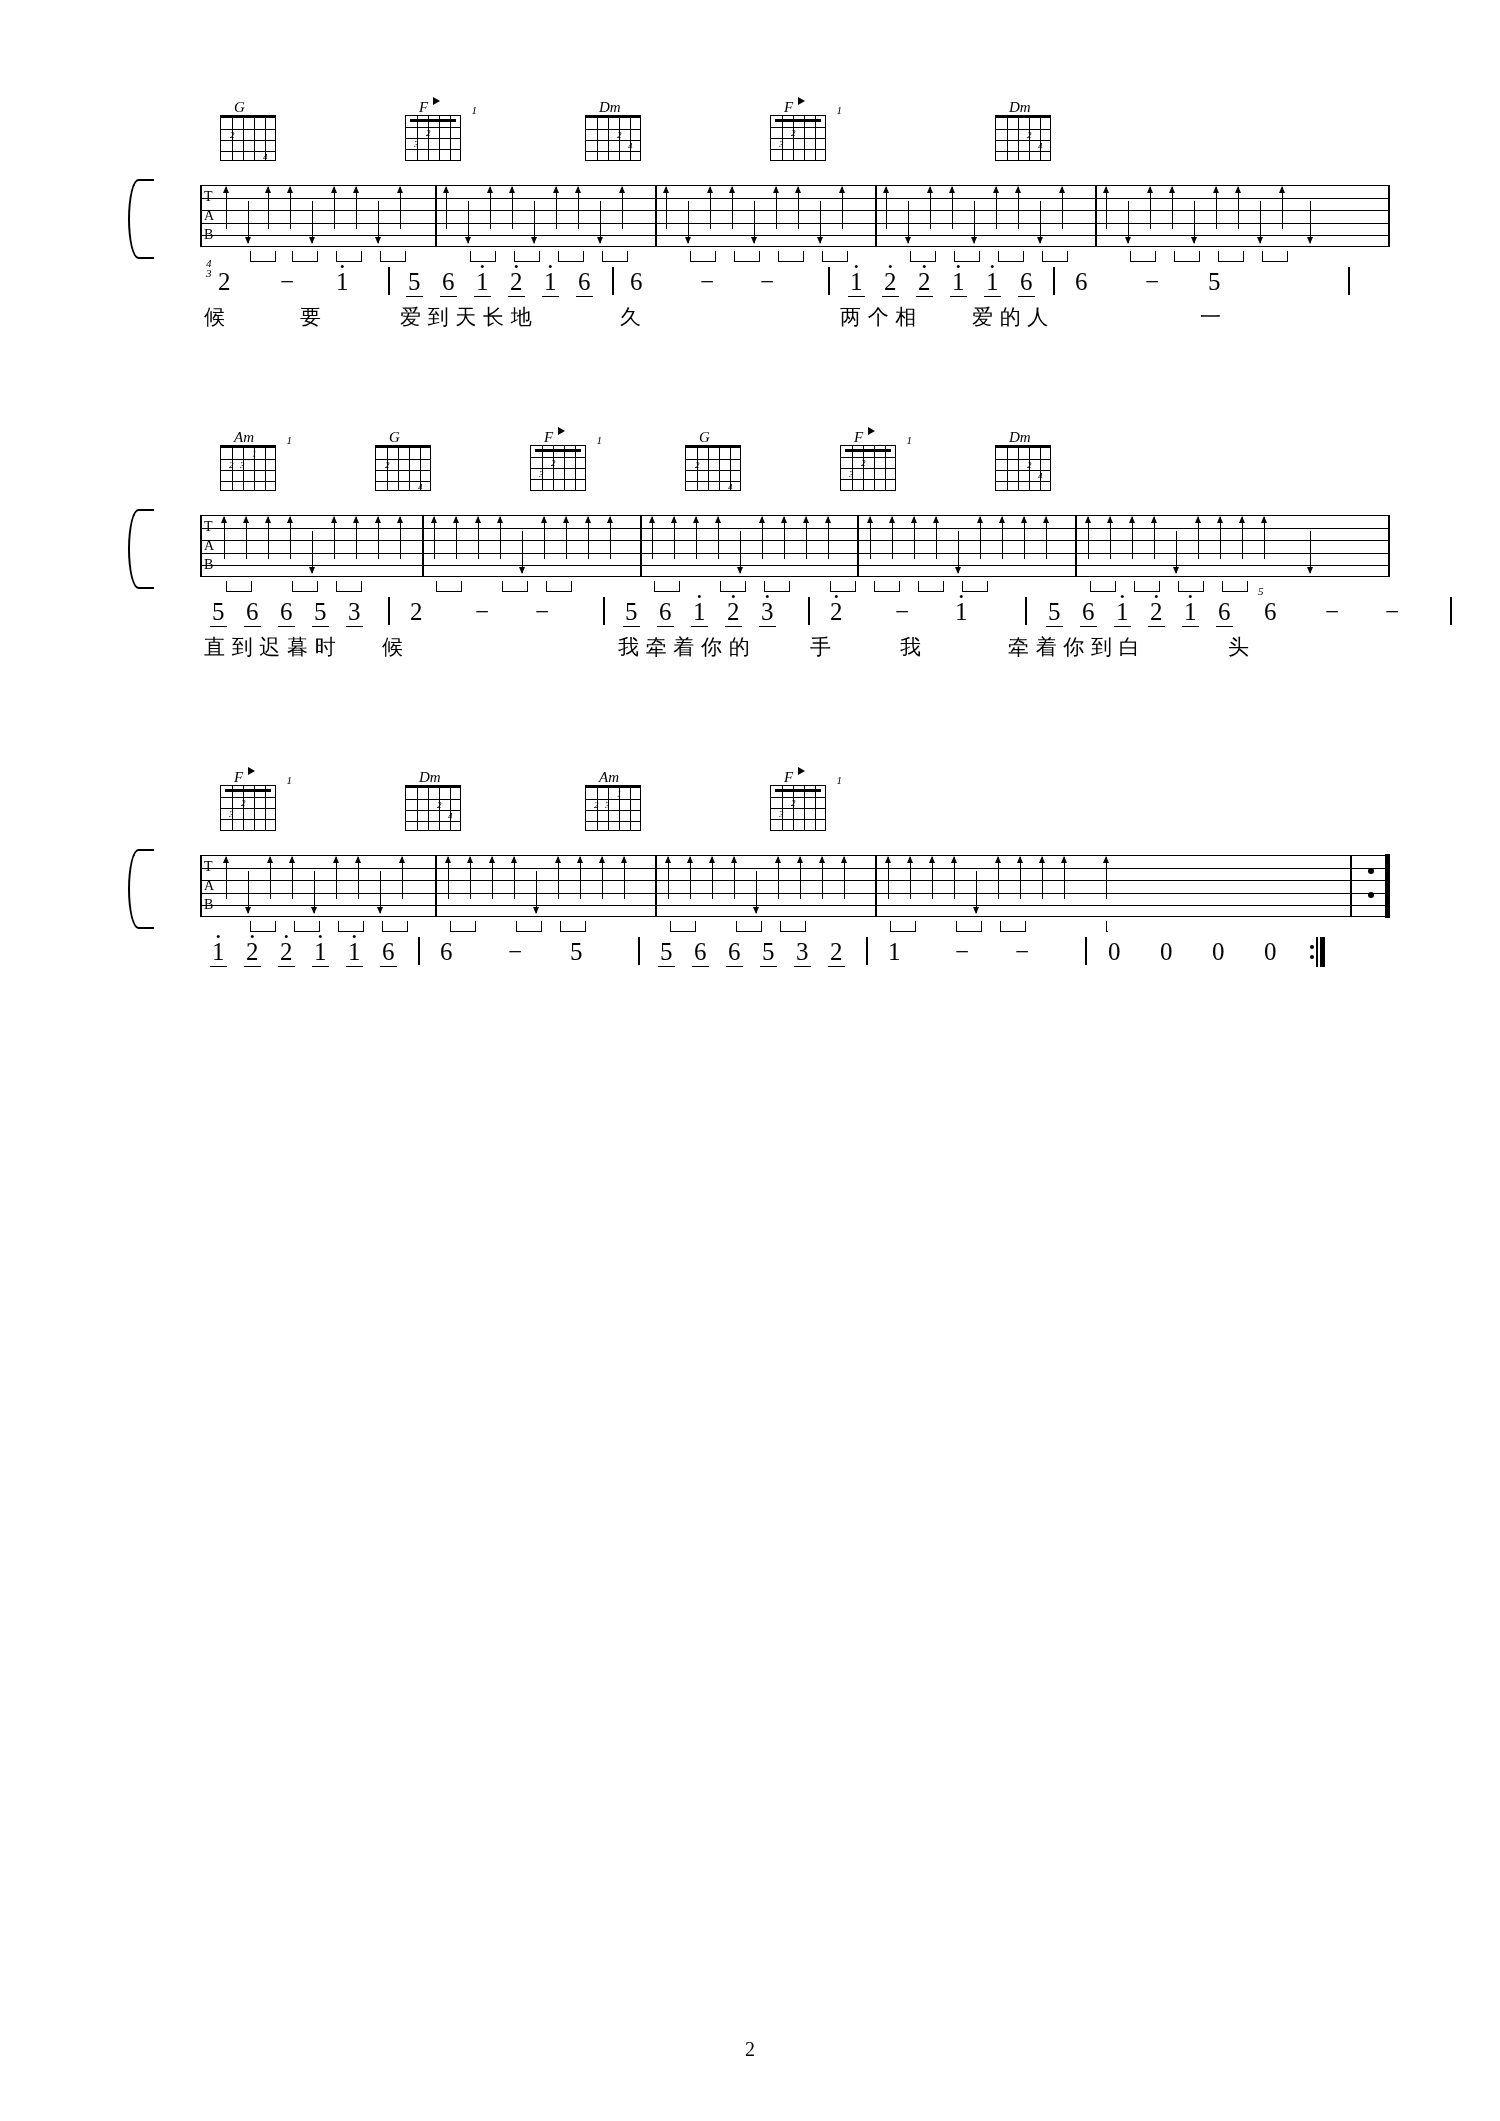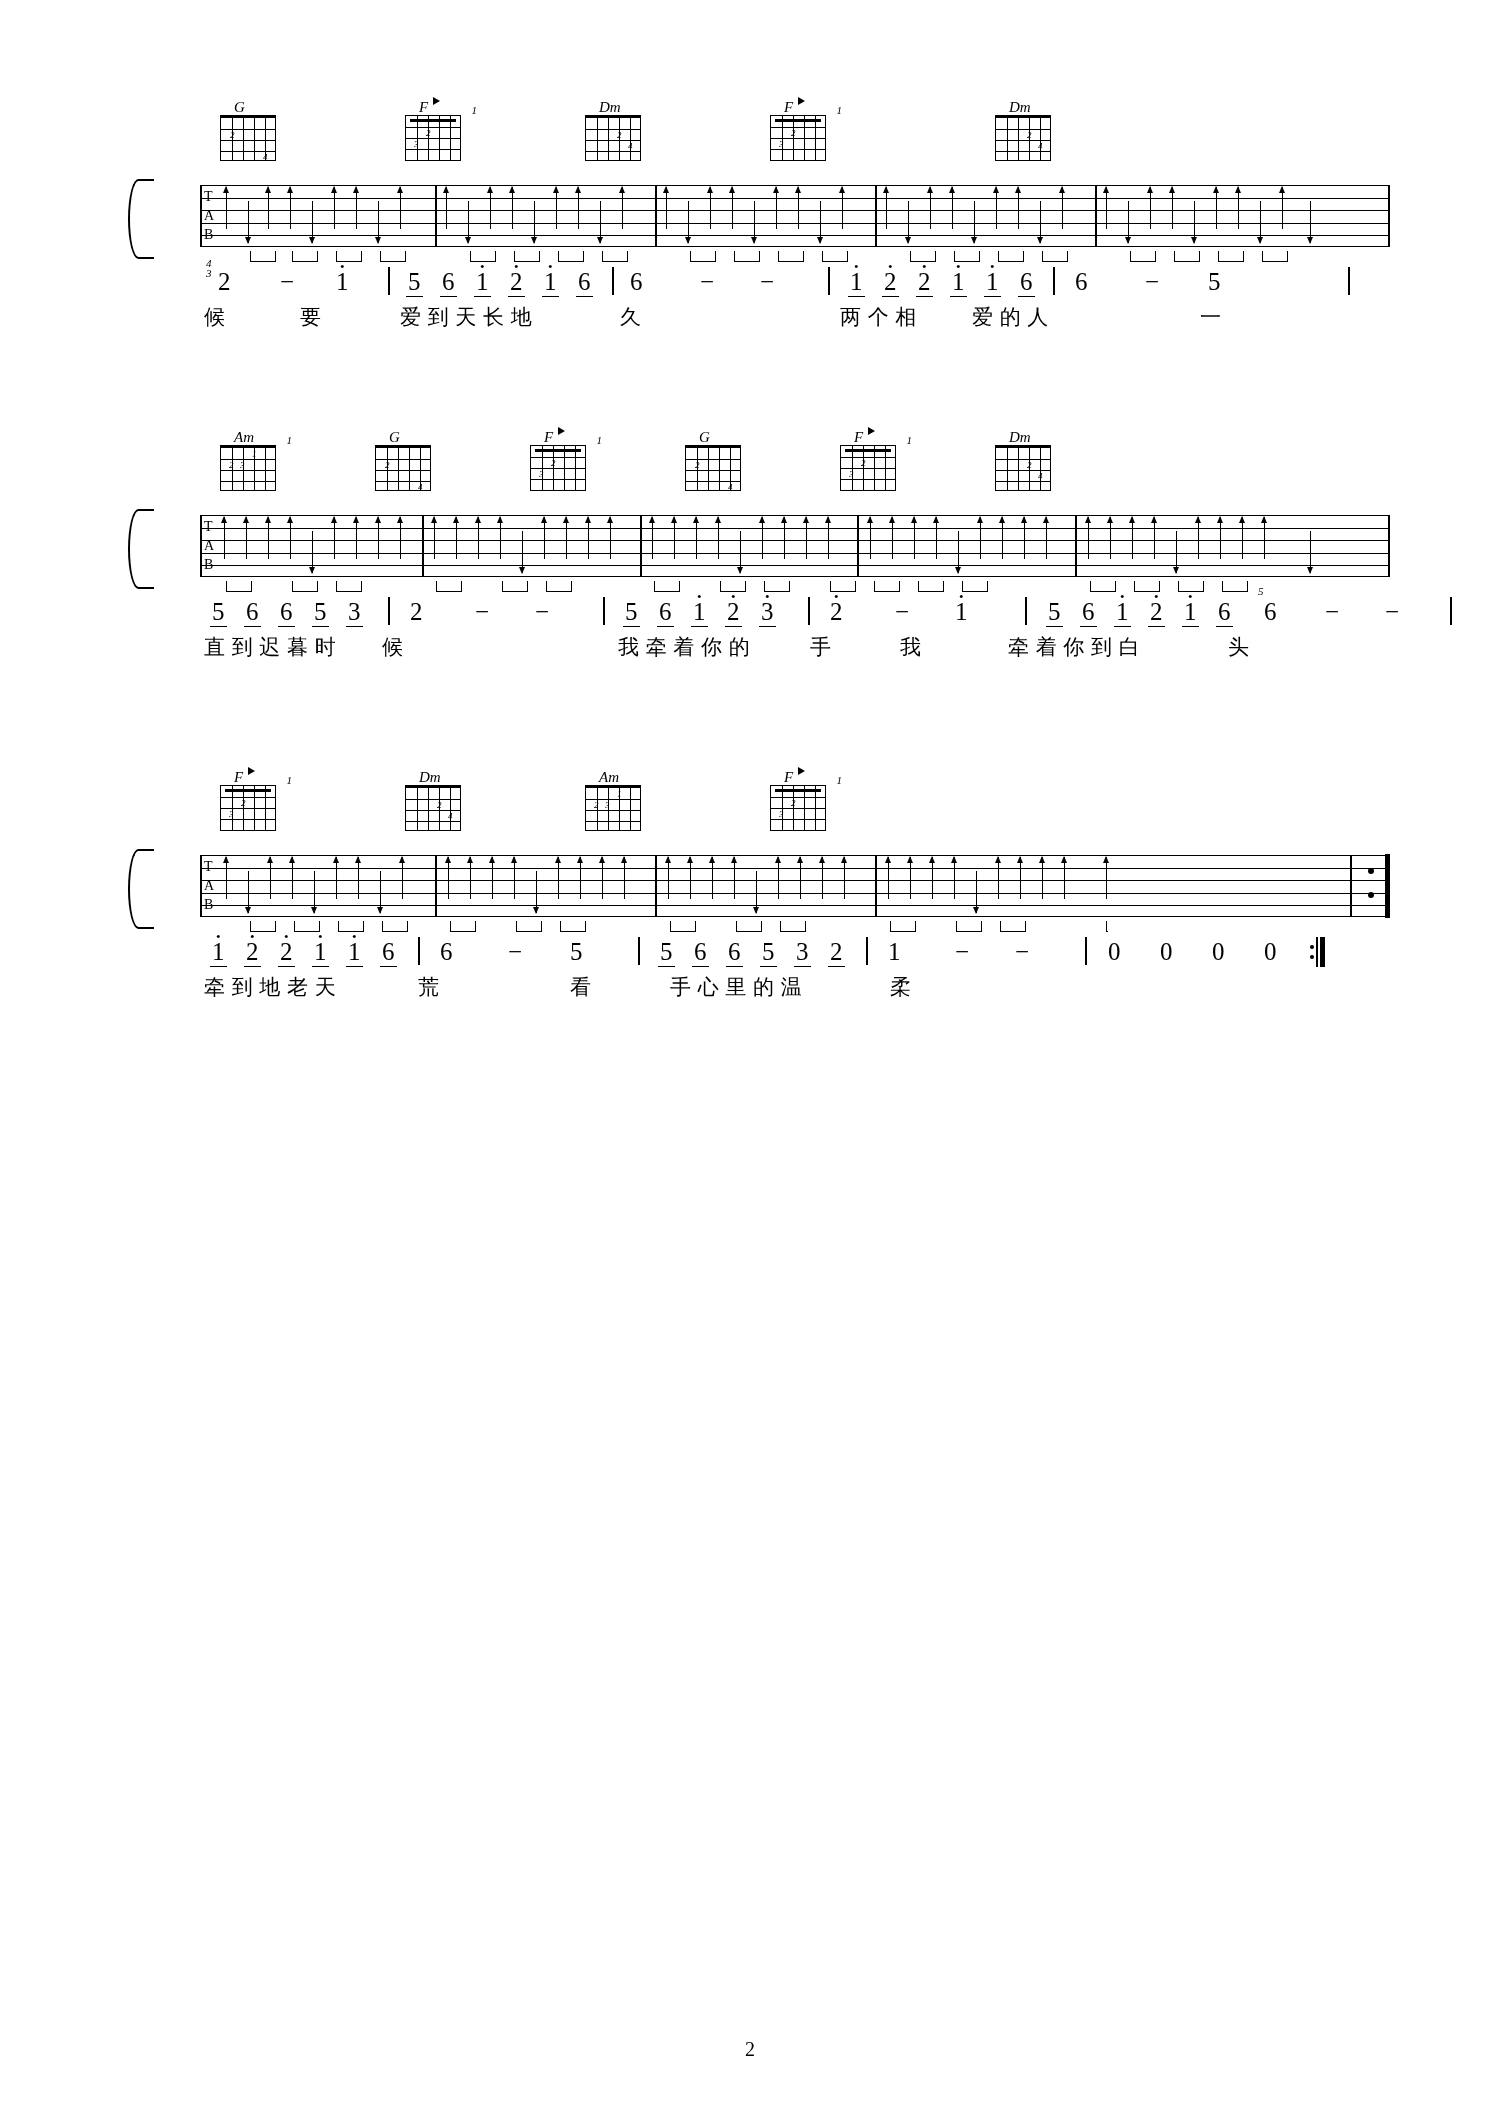--- a/index.html
+++ b/index.html
@@ -922,23 +922,16 @@
       <div class="num" style="left:1052px;top:4px">0</div>
       <div class="num" style="left:1104px;top:4px">0</div>
       <div class="repeat-end" style="left:1150px;top:2px">
         <div class="d1"></div>
           <div class="d2"></div>
         <div class="thin"></div>
           <div class="thick"></div>
       </div>
     </div>
 
-    <div class="lyrics">
-      <div class="ly" style="left:44px">牵 到 地 老 天</div>
-      <div class="ly" style="left:258px">荒</div>
-      <div class="ly" style="left:410px">看</div>
-      <div class="ly" style="left:510px">手 心 里 的 温</div>
-      <div class="ly" style="left:730px">柔</div>
-    </div>
   </div>
 
   <div class="page-number">2</div>
 </div>
 
 </body></html>

